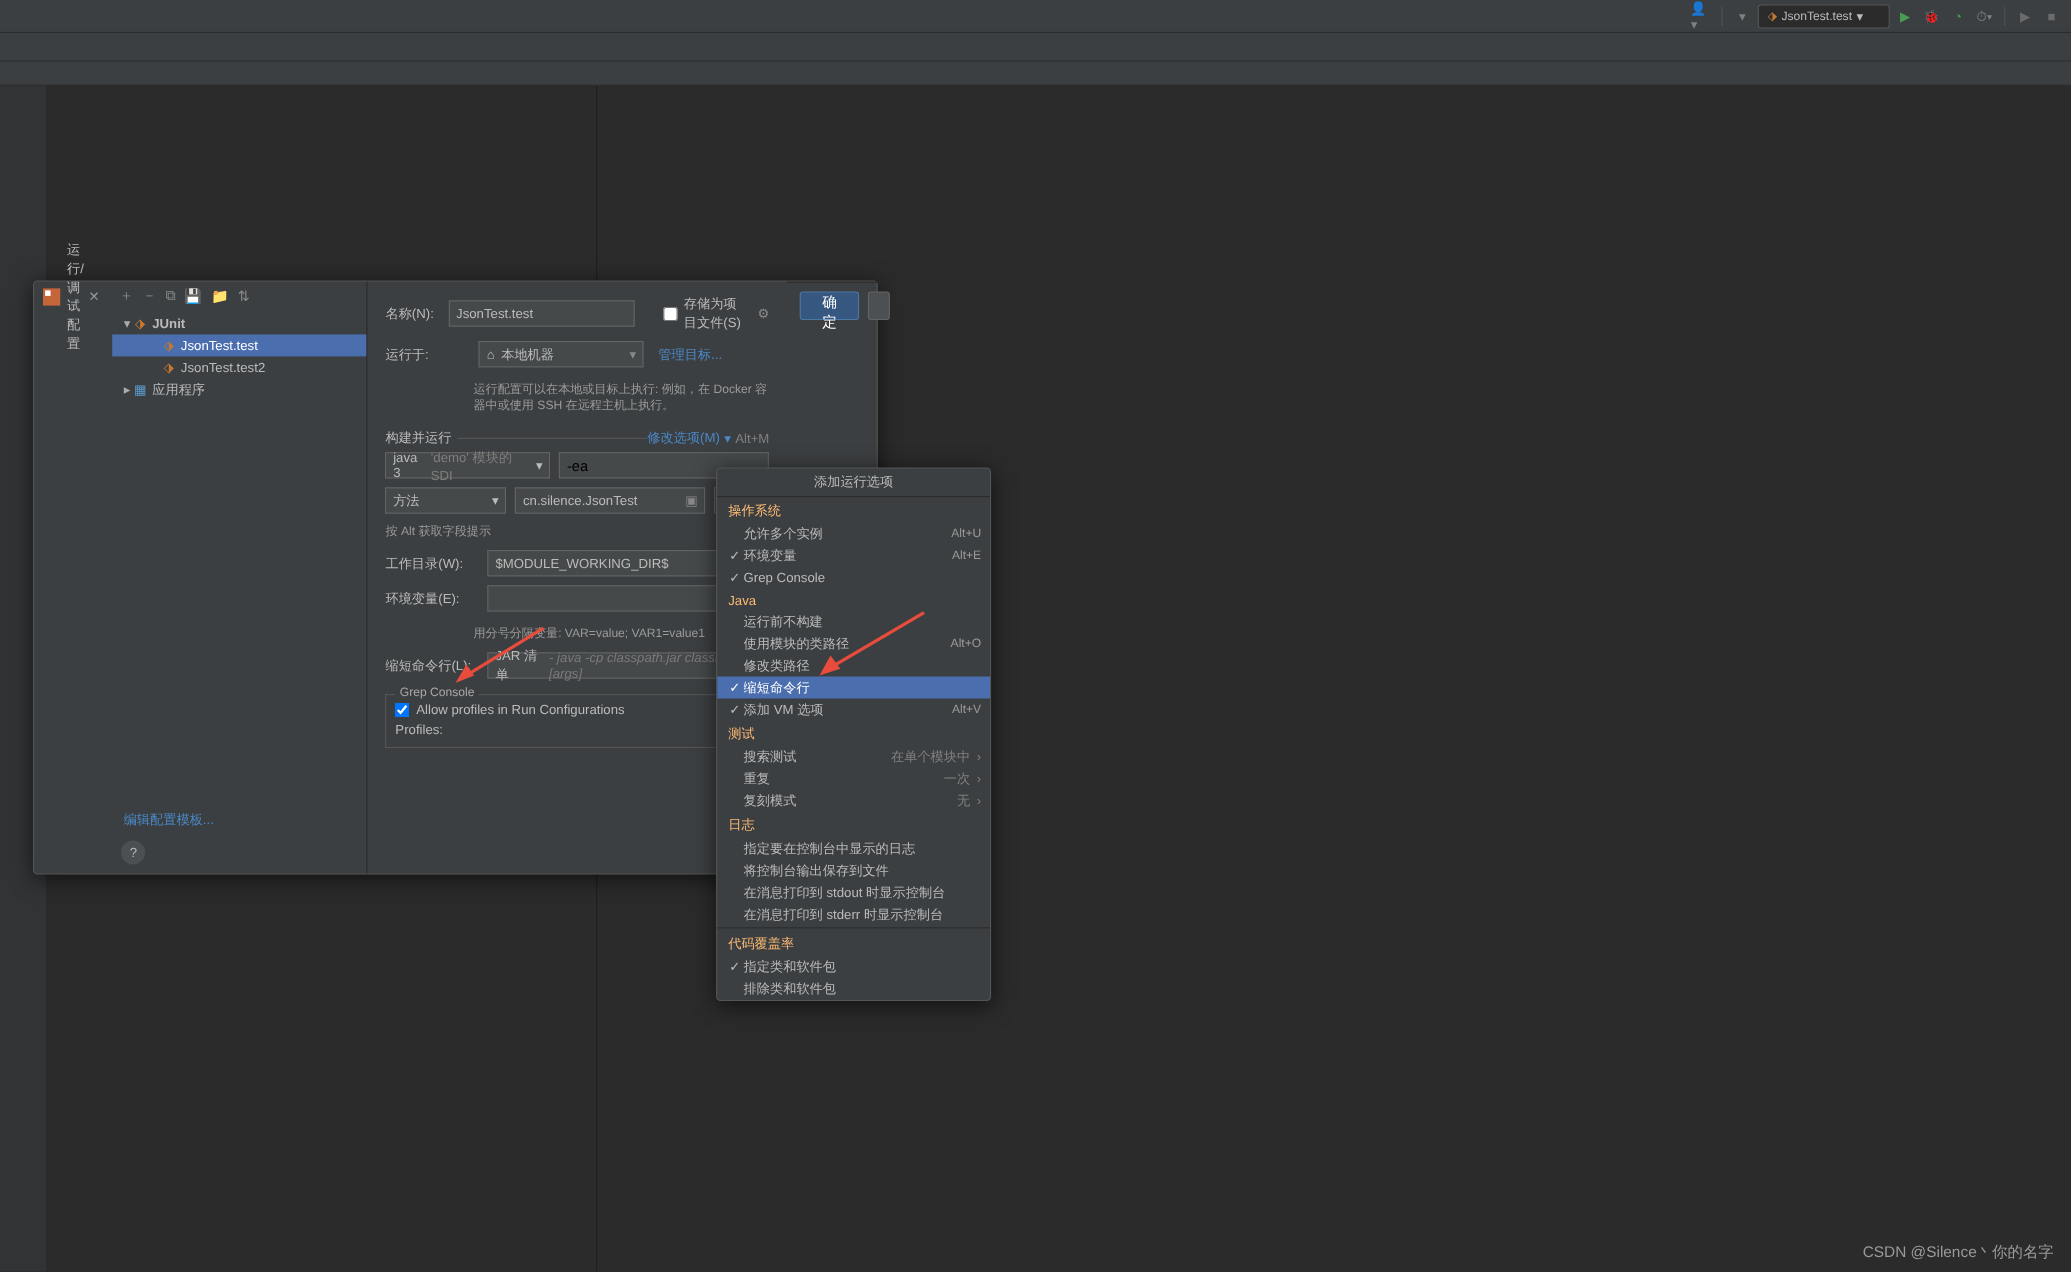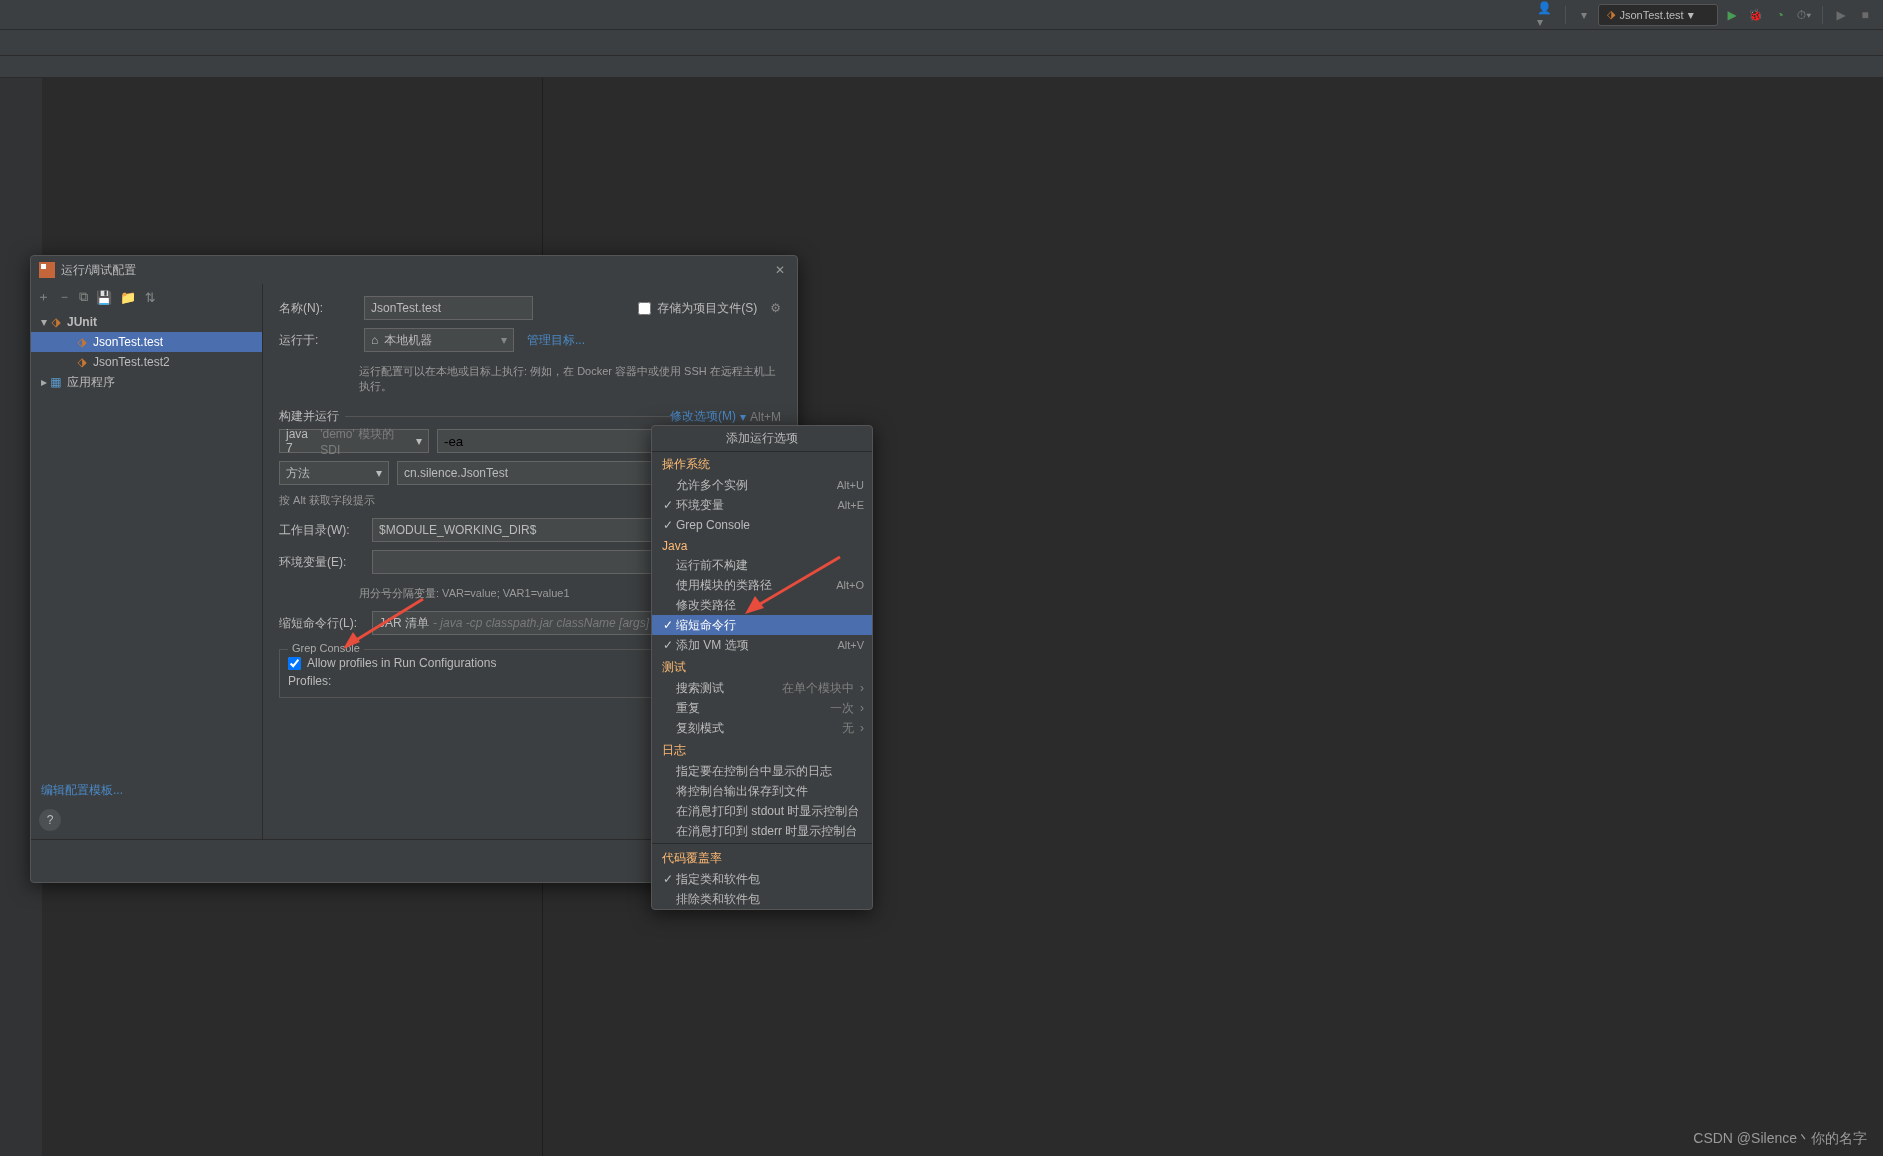--- a/index.html
+++ b/index.html
@@ -13,21 +13,21 @@
 .run-config-select .name { color: #bbb; font-size: 11px; }
 
 .tab-strip { height: 26px; background: #3c3f41; border-bottom: 1px solid #2b2b2b; }
 .breadcrumb-strip { height: 22px; background: #3c3f41; border-bottom: 1px solid #2b2b2b; }
 
 .main-area { display: flex; height: calc(100% - 78px); }
 .editor-left-gutter { width: 42px; background: #313335; }
 .editor-code-col { width: 500px; background: #2b2b2b; padding-top: 380px; color: #808080; font-family: Consolas, monospace; font-size: 12px; line-height: 18px; }
 .editor-filler { flex: 1; background: #2b2b2b; border-left: 1px solid #1e1e1e; }
 
-.dialog { position: absolute; left: 30px; top: 255px; width: 768px; height: 628px; background: #3c3f41; border: 1px solid #555; box-shadow: 0 4px 20px rgba(0,0,0,0.6); border-radius: 4px; display: flex; flex-direction: column; }
+.dialog { position: absolute; left: 30px; top: 255px; width: 768px; height: 540px; background: #3c3f41; border: 1px solid #555; box-shadow: 0 4px 20px rgba(0,0,0,0.6); border-radius: 4px; display: flex; }
 .dlg-title { height: 28px; display: flex; align-items: center; padding: 0 8px; }
 .dlg-title-ico { width: 16px; height: 16px; display: inline-block; margin-right: 6px; }
 .dlg-close { margin-left: auto; color: #999; cursor: pointer; padding: 2px 4px; }
 .dlg-body { display: flex; flex: 1; }
 .dlg-sidebar { width: 232px; border-right: 1px solid #2b2b2b; display: flex; flex-direction: column; }
 .dlg-toolbar { height: 26px; display: flex; align-items: center; gap: 8px; padding: 0 6px; color: #888; }
 .dlg-toolbar .tbico { cursor: pointer; font-size: 13px; }
 .tree { flex: 1; padding-top: 2px; }
 .tree-row { display: flex; align-items: center; height: 20px; padding: 0 4px; cursor: pointer; }
 .tree-row.sel { background: #4b6eaf; color: #fff; }
@@ -60,21 +60,21 @@
 .chkrow { display: flex; align-items: center; gap: 6px; margin-bottom: 4px; }
 .profiles-field { height: 20px; background: #4b6eaf; color: #fff; display: flex; align-items: center; padding: 0 6px; }
 .dlg-buttons { display: flex; justify-content: flex-end; gap: 8px; padding: 8px 12px; border-top: 1px solid #2b2b2b; }
 .btn { height: 26px; padding: 0 16px; background: #4c5052; border: 1px solid #646464; color: #bbb; cursor: pointer; border-radius: 3px; }
 .btn-primary { background: #365880; border-color: #4a78a4; color: #fff; }
 
 .arrow-svg { position: absolute; pointer-events: none; }
 .arrow-svg line { stroke: #e74c3c; stroke-width: 3; }
 .arrow-svg polygon { fill: #e74c3c; }
 
-.popup { position: absolute; left: 651px; top: 425px; width: 222px; background: #3c3f41; border: 1px solid #555; box-shadow: 0 4px 20px rgba(0,0,0,0.6); border-radius: 4px; }
+.popup { position: absolute; left: 651px; top: 425px; width: 250px; background: #3c3f41; border: 1px solid #555; box-shadow: 0 4px 20px rgba(0,0,0,0.6); border-radius: 4px; }
 .popup-title { text-align: center; padding: 4px 0; font-size: 12px; color: #bbb; border-bottom: 1px solid #2b2b2b; }
 .popup-section { color: #fdba74; padding: 4px 10px 2px; font-size: 12px; }
 .popup-item { display: flex; align-items: center; padding: 0 8px; height: 20px; cursor: pointer; font-size: 12px; }
 .popup-item.sel { background: #4b6eaf; color: #fff; }
 .pi-check { width: 16px; text-align: center; color: #bbb; }
 .popup-item.sel .pi-check { color: #fff; }
 .pi-label { flex: 1; white-space: nowrap; overflow: hidden; text-overflow: ellipsis; }
 .pi-sub { color: #808080; margin-left: 4px; }
 .pi-short { color: #9a9a9a; margin-left: 6px; font-size: 11px; }
 .pi-chev { color: #808080; margin-left: 6px; }
@@ -189,21 +189,21 @@
         <span class="bar"></span>
         <span style="margin-left:auto; display:flex; align-items:center; gap:4px">
           <span class="link">修改选项(M)</span>
           <span class="arr" style="color:#4a88c7">▾</span>
           <span style="color:#808080">Alt+M</span>
         </span>
       </div>
 
       <div class="sdk-row">
         <div class="sdk-box" style="width:150px">
-          <span>java 7</span>
+          <span>java 3</span>
           <span class="mod-label">'demo' 模块的 SDI</span>
           <span class="arr">▾</span>
         </div>
         <input class="sdk-box vmopt" value="-ea" style="">
       </div>
 
       <div class="sdk-row">
         <div class="sdk-box" style="width:110px">
           <span>方法</span>
           <span style="flex:1"></span>

